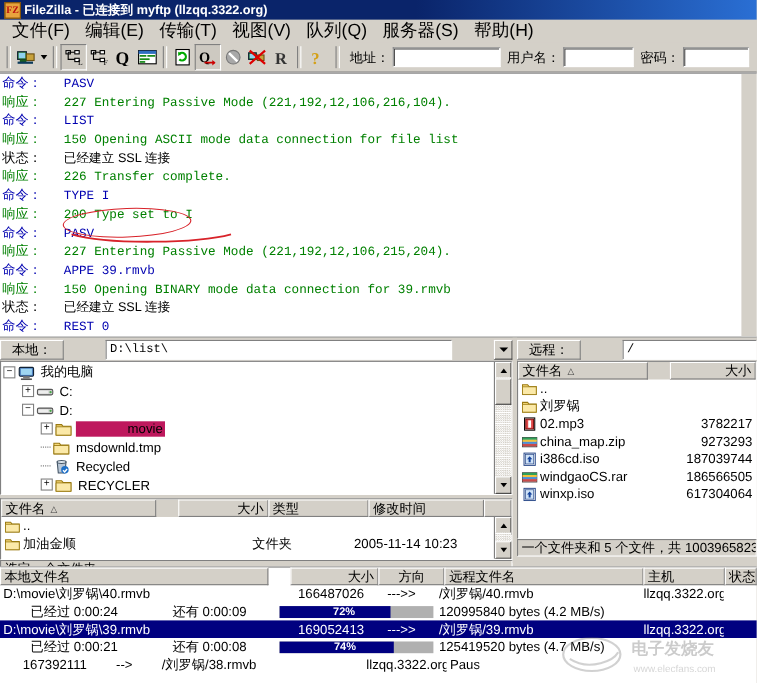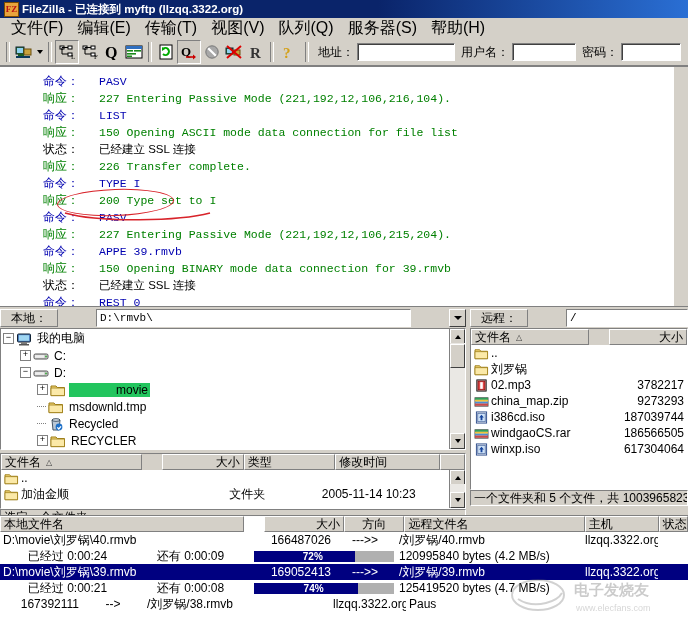--- a/index.html
+++ b/index.html
@@ -70,22 +70,22 @@
 
   
   .logwrap{
     position:relative;height:239px;background:#fff;
     border-top:1px solid #808080;border-bottom:1px solid #808080;
     overflow:hidden;
   }
   .logscroll{position:absolute;right:0;top:0;width:14px;height:100%;background:#d4d0c8;}
   .loglist{padding:1px 0 0 2px;}
   .logline{
-    height:17px;line-height:26px;white-space:nowrap;
-    font-family:"Liberation Mono","DejaVu Sans Mono",monospace;font-size:11.5px;margin-left:41px;
+    height:17px;line-height:15px;white-space:nowrap;
+    font-family:"Liberation Mono","DejaVu Sans Mono",monospace;font-size:11.5px;
   }
   .logpfx{display:inline-block;width:56px;font-family:"Liberation Sans",sans-serif;font-size:12px;}
   .p-cmd{color:#0000b0;}
   .p-rsp{color:#008000;}
   .p-sta{color:#000000;}
   .t-cmd{color:#0000b0;}
   .t-rsp{color:#008000;}
   .t-sta{color:#000000;}
 
   .ellipse{
@@ -126,21 +126,21 @@
   .tind{display:inline-block;}
   .tbx{
     width:9px;height:9px;border:1px solid #808080;background:#fff;
     display:inline-flex;align-items:center;justify-content:center;
     font-size:9px;line-height:7px;font-family:"Liberation Mono",monospace;color:#000;
     margin-right:2px;flex:0 0 auto;
   }
   .tdash{width:9px;height:1px;border-top:1px dotted #808080;margin-right:2px;flex:0 0 auto;}
   .ticon{width:16px;height:14px;margin-right:3px;flex:0 0 auto;display:flex;align-items:center;}
   .tlabel{padding:0 2px;}
-  .tlabel.sel{background:#22c55e;padding-left:47px;}
+  .tlabel.sel{background:#be185d;padding-left:47px;}
   .vbar{
     position:absolute;right:0;top:0;width:15px;height:100%;background:#d4d0c8;
     border-left:1px solid #808080;
   }
   .vbar .btn{
     height:14px;background:#d4d0c8;border:1px solid #fff;border-right-color:#404040;border-bottom-color:#404040;
     display:flex;align-items:center;justify-content:center;
   }
   .vbar .btn i.up{width:0;height:0;border-left:3px solid transparent;border-right:3px solid transparent;border-bottom:4px solid #000;}
   .vbar .btn i.dn{width:0;height:0;border-left:3px solid transparent;border-right:3px solid transparent;border-top:4px solid #000;}
@@ -347,21 +347,21 @@
       <path d="M5 6 C 40 16, 120 14, 150 6" stroke="#d8232a" stroke-width="1.6" fill="none"></path>
     </svg>
 
   </div>
 
   <div class="middle">
 
     <div class="pane pane-local">
       <div class="pathrow">
         <div class="pathlbl">本地：</div>
-        <div class="pathbox">D:\rmvb\</div>
+        <div class="pathbox">D:\list\</div>
         <div class="pathdrop">
             <i></i>
           </div>
       </div>
 
       <div class="treebox sunken">
         <div class="treeinner" id="localtree">
             <div class="trow">
               <span class="tind" style="width: 2px;"></span>
               <span class="tbx">−</span>

